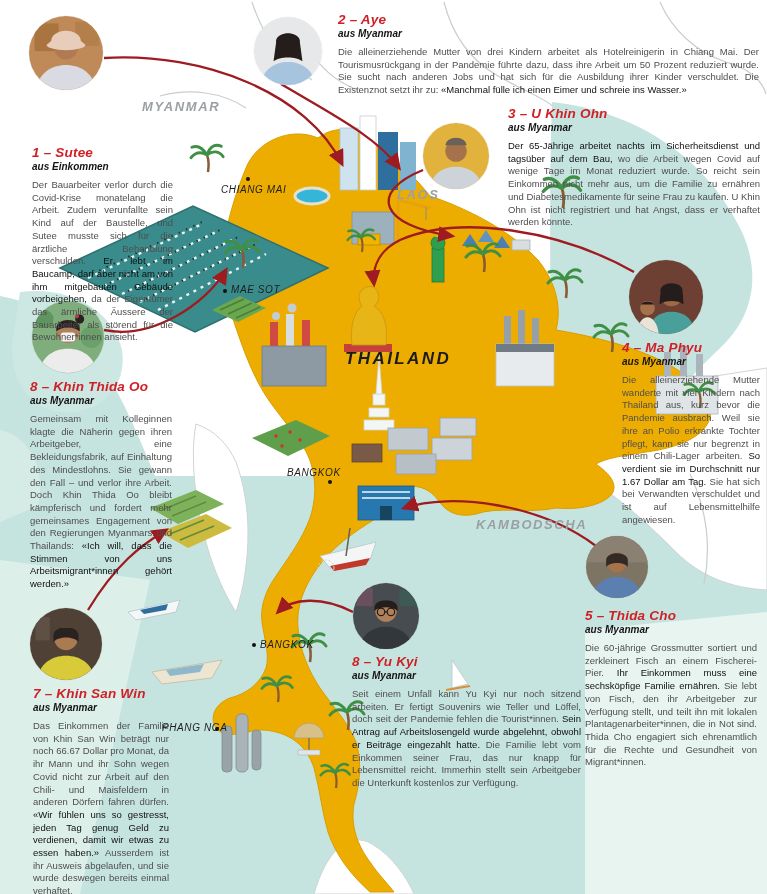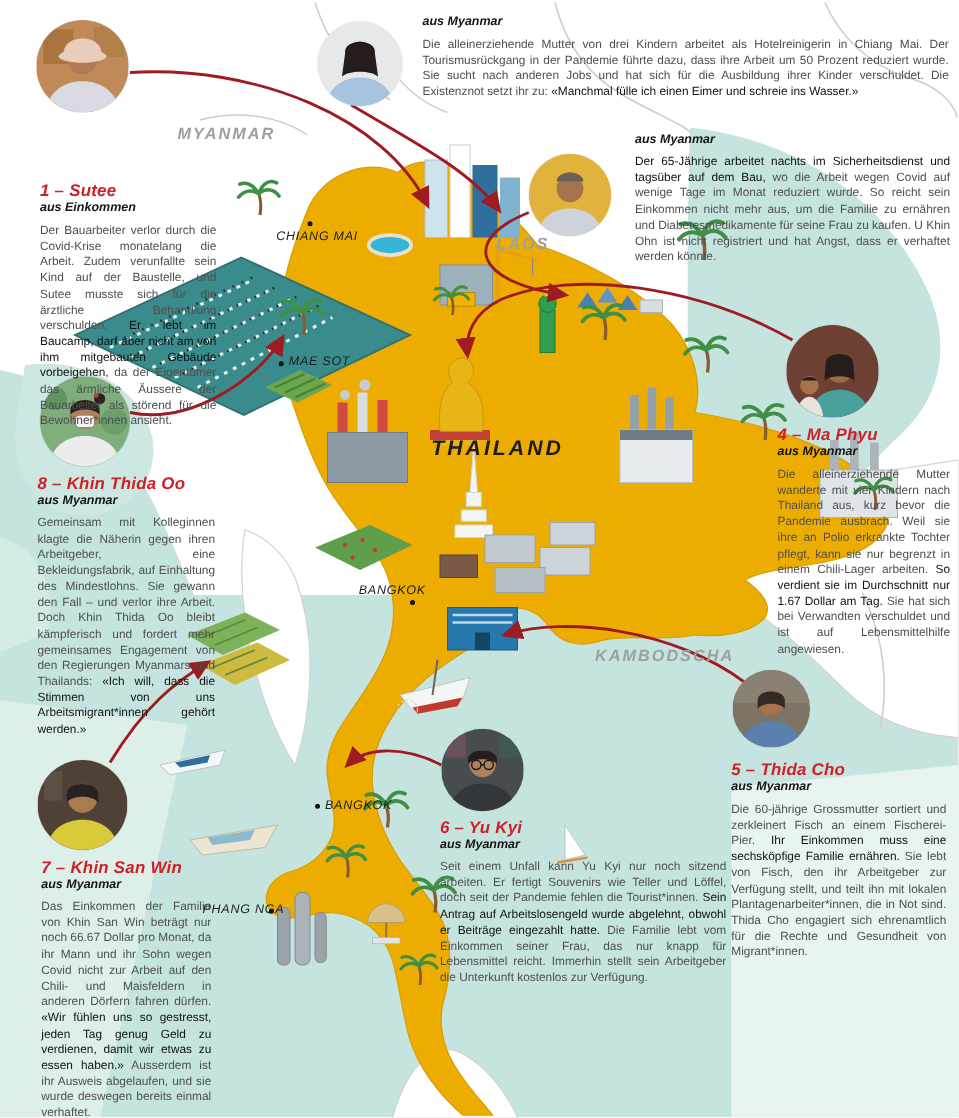--- a/index.html
+++ b/index.html
@@ -360,39 +360,41 @@
         <rect x="32" y="35" width="16" height="10" rx="3" fill="#f4f4f4"></rect>
       </svg>
   </div>
 
   <div class="story" style="left:32px; top:97px; width:141px;margin-top:48px;">
     <h3>1 – Sutee</h3>
     <div class="origin">aus Einkommen</div>
     <p class="body"><span>Der Bauarbeiter verlor durch die Covid-Krise monatelang die Arbeit. Zudem verunfallte sein Kind auf der Baustelle, und Sutee musste sich für die ärztliche Behandlung verschulden. </span><span class="b">Er lebt im Baucamp, darf aber nicht am von ihm mitgebauten Gebäude vorbeigehen,</span><span> da der Eigentümer das ärmliche Äussere der Bauarbeiter als störend für die Bewohner*innen ansieht.</span></p>
   </div>
   <div class="story" style="left:338px; top:12px; width:421px;">
+    <h3>2 – Aye</h3>
     <div class="origin">aus Myanmar</div>
     <p class="body"><span>Die alleinerziehende Mutter von drei Kindern arbeitet als Hotelreinigerin in Chiang Mai. Der Tourismusrückgang in der Pandemie führte dazu, dass ihre Arbeit um 50 Prozent reduziert wurde. Sie sucht nach anderen Jobs und hat sich für die Ausbildung ihrer Kinder verschuldet. Die Existenznot setzt ihr zu: </span><span class="b">«Manchmal fülle ich einen Eimer und schreie ins Wasser.»</span></p>
   </div>
   <div class="story" style="left:508px; top:106px; width:252px;">
+    <h3>3 – U Khin Ohn</h3>
     <div class="origin">aus Myanmar</div>
     <p class="body"><span class="b">Der 65-Jährige arbeitet nachts im Sicherheitsdienst und tagsüber auf dem Bau,</span><span> wo die Arbeit wegen Covid auf wenige Tage im Monat reduziert wurde. So reicht sein Einkommen nicht mehr aus, um die Familie zu ernähren und Diabetesmedikamente für seine Frau zu kaufen. U Khin Ohn ist nicht registriert und hat Angst, dass er verhaftet werden könnte.</span></p>
   </div>
   <div class="story" style="left:622px; top:340px; width:138px;">
     <h3>4 – Ma Phyu</h3>
     <div class="origin">aus Myanmar</div>
     <p class="body"><span>Die alleinerziehende Mutter wanderte mit vier Kindern nach Thailand aus, kurz bevor die Pandemie ausbrach. Weil sie ihre an Polio erkrankte Tochter pflegt, kann sie nur begrenzt in einem Chili-Lager arbeiten. </span><span class="b">So verdient sie im Durchschnitt nur 1.67 Dollar am Tag.</span><span> Sie hat sich bei Verwandten verschuldet und ist auf Lebensmittelhilfe angewiesen.</span></p>
   </div>
   <div class="story" style="left:585px; top:608px; width:172px;">
     <h3>5 – Thida Cho</h3>
     <div class="origin">aus Myanmar</div>
     <p class="body"><span>Die 60-jährige Grossmutter sortiert und zerkleinert Fisch an einem Fischerei-Pier. </span><span class="b">Ihr Einkommen muss eine sechsköpfige Familie ernähren.</span><span> Sie lebt von Fisch, den ihr Arbeitgeber zur Verfügung stellt, und teilt ihn mit lokalen Plantagenarbeiter*innen, die in Not sind. Thida Cho engagiert sich ehrenamtlich für die Rechte und Gesundheit von Migrant*innen.</span></p>
   </div>
   <div class="story" style="left:352px; top:654px; width:229px;">
-    <h3>6 – Yu Kyi</h3>
+    <h3>8 – Yu Kyi</h3>
     <div class="origin">aus Myanmar</div>
     <p class="body"><span>Seit einem Unfall kann Yu Kyi nur noch sitzend arbeiten. Er fertigt Souvenirs wie Teller und Löffel, doch seit der Pandemie fehlen die Tourist*innen. </span><span class="b">Sein Antrag auf Arbeitslosengeld wurde abgelehnt, obwohl er Beiträge eingezahlt hatte.</span><span> Die Familie lebt vom Einkommen seiner Frau, das nur knapp für Lebensmittel reicht. Immerhin stellt sein Arbeitgeber die Unterkunft kostenlos zur Verfügung.</span></p>
   </div>
   <div class="story" style="left:33px; top:686px; width:136px;">
     <h3>7 – Khin San Win</h3>
     <div class="origin">aus Myanmar</div>
     <p class="body"><span>Das Einkommen der Familie von Khin San Win beträgt nur noch 66.67 Dollar pro Monat, da ihr Mann und ihr Sohn wegen Covid nicht zur Arbeit auf den Chili- und Maisfeldern in anderen Dörfern fahren dürfen. </span><span class="b">«Wir fühlen uns so gestresst, jeden Tag genug Geld zu verdienen, damit wir etwas zu essen haben.»</span><span> Ausserdem ist ihr Ausweis abgelaufen, und sie wurde deswegen bereits einmal verhaftet.</span></p>
   </div>
   <div class="story" style="left:30px; top:379px; width:142px;">
     <h3>8 – Khin Thida Oo</h3>

